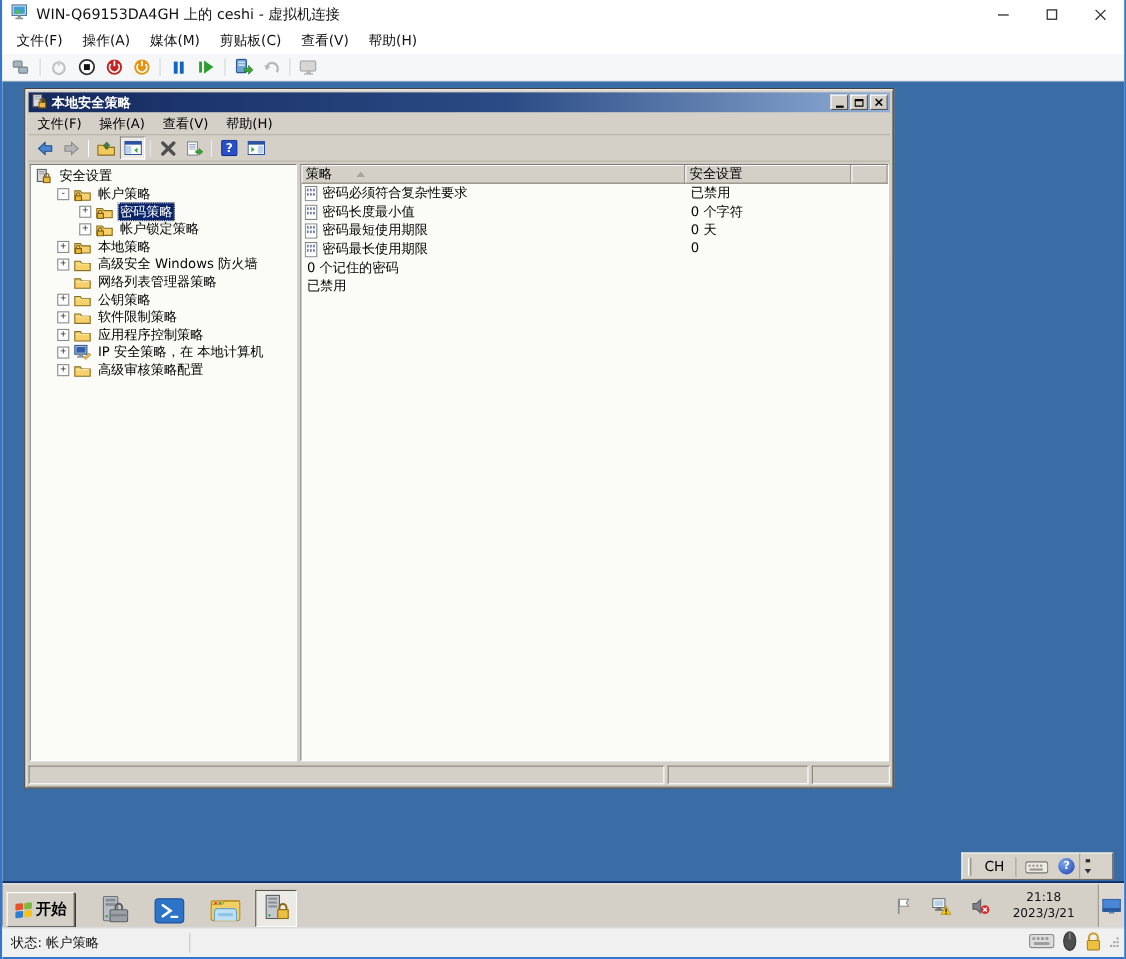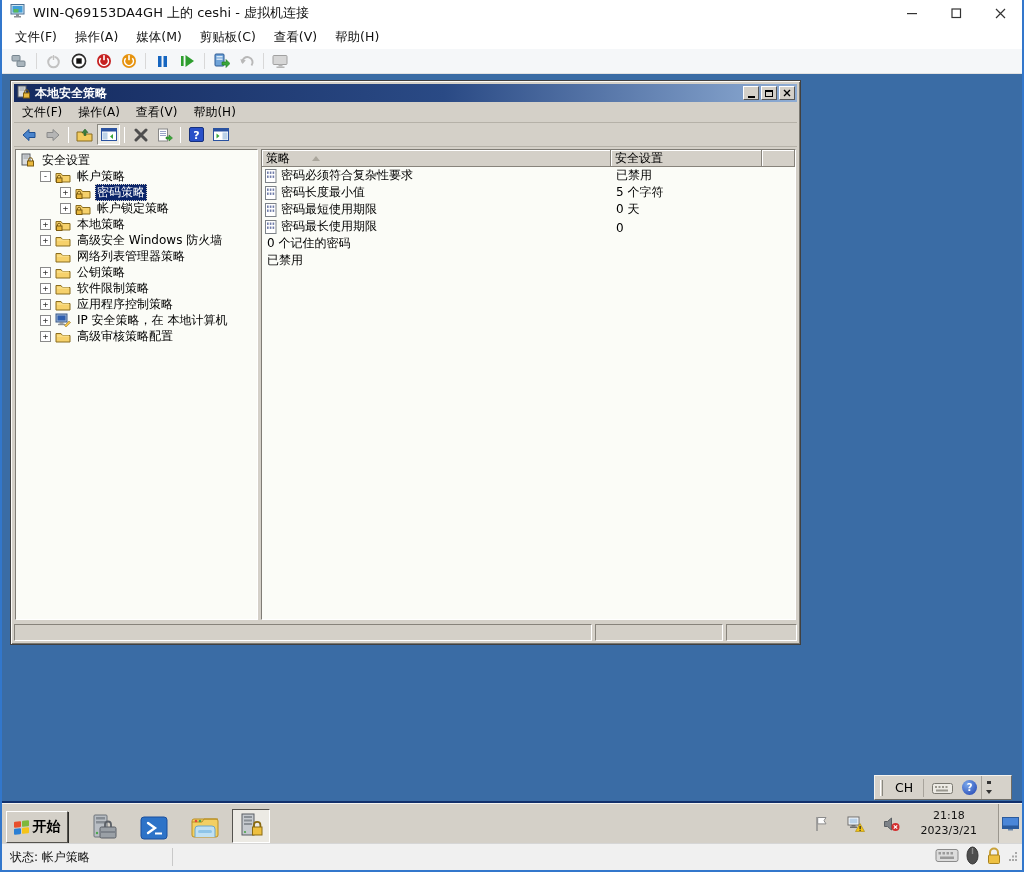--- a/index.html
+++ b/index.html
@@ -18,21 +18,21 @@
   .omenu-item { padding:2px 9px; color:#111; white-space:nowrap; }
 
   .outer-toolbar { height:25px; display:flex; align-items:center; background:#f5f7f9; border-bottom:1px solid #e2e2e2; padding-left:5px; }
   .tb-btn { width:25px; height:22px; display:flex; align-items:center; justify-content:center; }
   .tb-sep { width:1px; height:16px; background:#d8d8d8; margin:0 4px; }
 
   
   .vm-viewport { position:absolute; top:74px; left:0; right:0; bottom:29px; background:#3a6ca5; overflow:hidden; }
 
   
-  .mmc { position:absolute; left:8px; top:6px; width:791px; height:565px; background:#d4d0c8;
+  .mmc { position:absolute; left:20px; top:6px; width:791px; height:637px; background:#d4d0c8;
          border:1px solid #404040; box-shadow:inset 1px 1px 0 #fcfbf8, inset -1px -1px 0 #7a7871;
          padding:3px; display:flex; flex-direction:column; }
   .mmc-titlebar { height:18px; flex:none; background:linear-gradient(90deg,#152a5f,#2a4a85 55%,#8fadd4);
                   display:flex; align-items:center; gap:4px; padding:0 2px; color:#fff; font-weight:bold; font-size:12px; }
   .mmc-ctrls { margin-left:auto; display:flex; gap:2px; }
   .cbtn { width:16px; height:14px; background:#d4d0c8; border:1px solid; border-color:#fff #565656 #565656 #fff;
           display:flex; align-items:center; justify-content:center; }
   .gl-min { width:7px; height:2px; background:#000; margin-top:7px; }
   .gl-max { width:8px; height:7px; border:1px solid #000; border-top-width:2px; }
 
@@ -50,21 +50,21 @@
   .list-pane { flex:1; display:flex; flex-direction:column; overflow:hidden; }
 
   .list-header { display:flex; height:17px; flex:none; background:#d4d0c8; font-size:12px; }
   .hcell { display:flex; align-items:center; gap:22px; padding:0 4px; background:#d4d0c8;
            border-right:1px solid #87837b; border-bottom:1px solid #87837b;
            box-shadow:inset 1px 1px 0 #fff; white-space:nowrap; }
   .hc-policy { width:349px; } .hc-setting { width:151px; } .hc-fill { flex:1; }
   .sort-arrow { width:0; height:0; border-left:4px solid transparent; border-right:4px solid transparent; border-bottom:5px solid #aaa69c; }
 
   .list-rows { flex:1; font-size:12px; overflow:hidden; }
-  .lrow { display:flex; height:17px; align-items:flex-end; }
+  .lrow { display:flex; height:17px; align-items:flex-start; }
   .cell-policy { width:349px; flex:none; display:flex; align-items:center; gap:4px; padding-left:3px; white-space:nowrap; overflow:hidden; }
   .cell-setting { padding-left:5px; white-space:nowrap; }
 
   .mmc-statusbar { height:19px; flex:none; display:flex; gap:3px; padding-top:2px; }
   .spanel { border:1px solid; border-color:#87837b #fff #fff #87837b; background:#d4d0c8; }
   .sp1 { flex:1; } .sp2 { width:128px; } .sp3 { width:71px; }
 
   
   .trow { display:flex; align-items:center; height:16px; font-size:12px; gap:4px; white-space:nowrap; }
   .texp { width:11px; height:11px; flex:none; border:1px solid #8a8a8a; background:#fff;
@@ -496,21 +496,21 @@
                         <rect x="4.8" y="2.5" width="1.6" height="2.4"></rect>
                         <rect x="7.6" y="2.5" width="1.6" height="2.4"></rect>
                         <rect x="2" y="6.5" width="1.6" height="2.4"></rect>
                         <rect x="4.8" y="6.5" width="1.6" height="2.4"></rect>
                         <rect x="7.6" y="6.5" width="1.6" height="2.4"></rect>
                       </g>
                     </svg>
                   </span>
       <span>密码长度最小值</span>
     </span>
-    <span class="cell-setting">5 个字符</span>
+    <span class="cell-setting">0 个字符</span>
   </div>
               <div class="lrow">
     <span class="cell-policy">
       <span class="ticon" style="width:12px;">
                     <svg width="12" height="14">
                       <rect x="0.5" y="0.5" width="10.5" height="13" fill="#fff" stroke="#7d8288"></rect>
                       <g fill="#6e7ba8">
                         <rect x="2" y="2.5" width="1.6" height="2.4"></rect>
                         <rect x="4.8" y="2.5" width="1.6" height="2.4"></rect>
                         <rect x="7.6" y="2.5" width="1.6" height="2.4"></rect>

